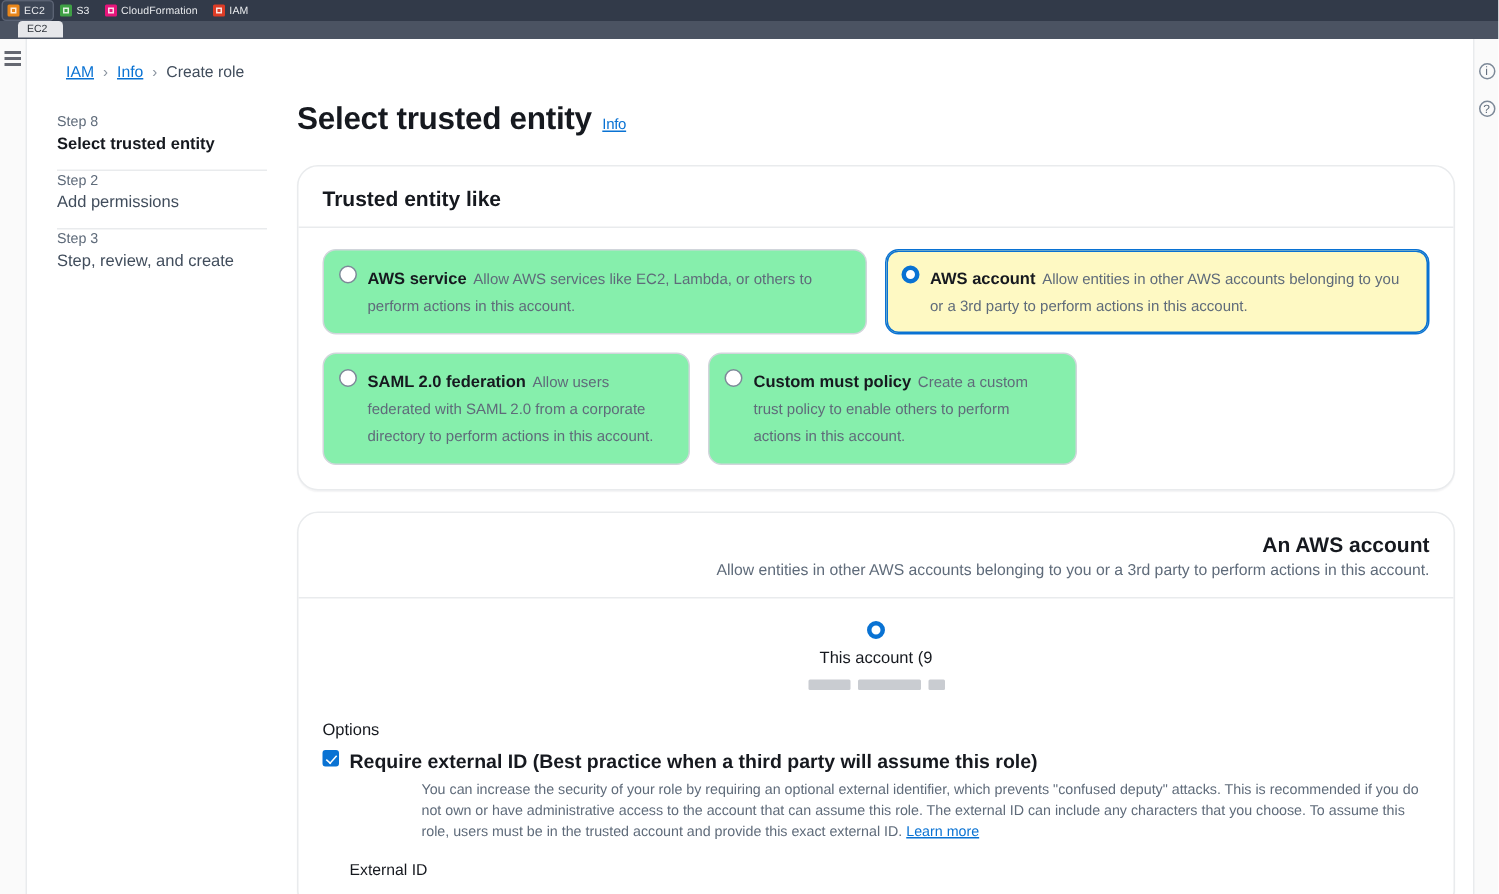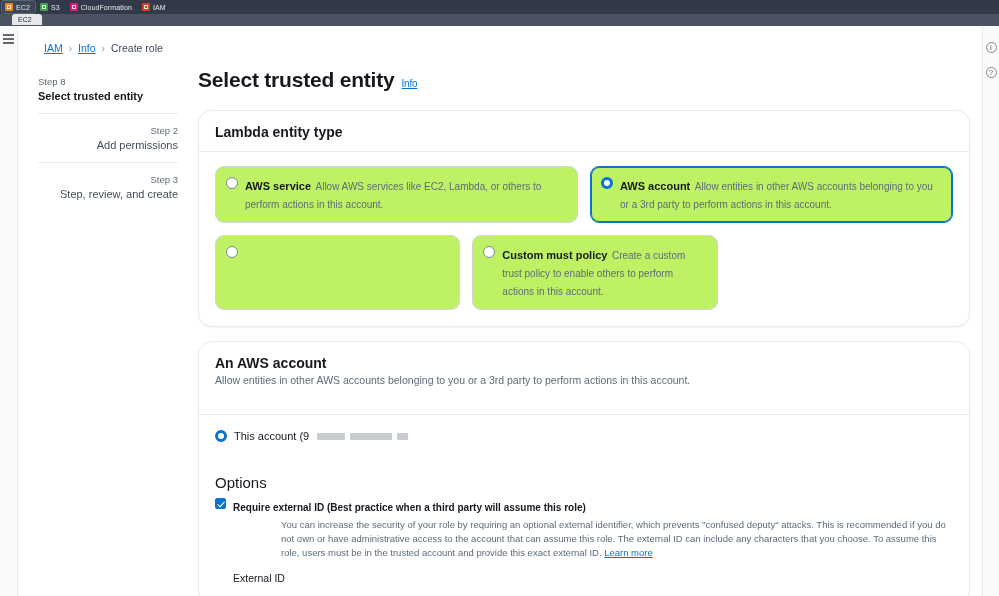--- a/index.html
+++ b/index.html
@@ -109,21 +109,21 @@
   .crumb-sep { color: #8a94a0; font-size: 10px; }
   .crumb-cur { color: #414d5c; }
 
   
   .wizard {
     position: absolute;
     left: 20px; top: 50px;
     width: 140px;
   }
   .step { padding: 0 0 11px 0; }
-  .step + .step { border-top: 1px solid #e9ebed; padding-top: 11px; text-align: right; }
+  .step + .step { border-top: 1px solid #e9ebed; padding-top: 1px; }
   .step-num { font-size: 9.5px; color: #5f6b7a; margin-bottom: 3px; }
   .step-name { font-size: 11px; color: #414d5c; }
   .step.active .step-name { font-weight: bold; color: #16191f; }
 
   
   .main {
     position: absolute;
     left: 180px; top: 42px; right: 12px;
   }
   .page-title {
@@ -139,74 +139,74 @@
     border: 1px solid #e9ebed;
     border-radius: 14px;
     margin-bottom: 14px;
     box-shadow: 0 1px 1px rgba(0,28,36,.05);
   }
   .panel-head {
     padding: 13px 16px 11px;
     border-bottom: 1px solid #e9ebed;
     font-size: 14px; font-weight: bold; color: #16191f;
   }
-  .panel-head.with-desc { padding-bottom: 28px; }
+  .panel-head.with-desc { padding-bottom: 12px; text-align: right; }
   .panel-desc { font-size: 10.5px; font-weight: normal; color: #5f6b7a; margin-top: 3px; }
   .panel-body { padding: 14px 16px 16px; }
 
   
   .tile-row { display: flex; gap: 12px; margin-bottom: 12px; }
   .tile {
     flex: 1 1 0;
     border: 1px solid #d1d5db;
     border-radius: 9px;
-    background: #bef264;
+    background: #86efac;
     padding: 9px 10px 10px;
     display: flex; gap: 7px;
     cursor: pointer;
     min-height: 56px;
   }
   .tile.selected {
     border-color: #0972d3;
-    background: #bef264;
+    background: #fef9c3;
     box-shadow: 0 0 0 1px #0972d3 inset;
   }
   .radio {
     width: 12px; height: 12px; border-radius: 50%;
     border: 1.5px solid #7d8998; background: #fff;
     flex: none; margin-top: 1px; position: relative;
   }
   .radio.on { border-color: #0972d3; border-width: 3.5px; }
   .tile-txt { min-width: 0; }
   .tile-title { font-size: 11px; font-weight: bold; color: #16191f; margin-bottom: 2px; }
   .tile-desc { font-size: 10px; color: #5f6b7a; line-height: 1.33; }
 
   
-  .radio-line { display: flex; align-items: center; gap: 7px; margin-bottom: 5px; font-size: 11px; color: #16191f; cursor: pointer; }
+  .radio-line { display: flex; align-items: center; gap: 7px; margin-bottom: 5px; font-size: 11px; color: #16191f; cursor: pointer; flex-direction: column; }
   .redact {
     display: inline-flex; align-items: center; gap: 5px; margin-left: 1px;
     transform: translateY(1px);
   }
   .redact i { display: block; background: #c9ccd1; height: 7px; border-radius: 1px; }
 
-  .opt-head { font-size: 15px; color: #16191f; margin: 32px 0 6px; }
+  .opt-head { font-size: 11px; color: #16191f; margin: 22px 0 6px; }
   .check-row { display: flex; gap: 7px; align-items: flex-start; }
   .cb {
     width: 11px; height: 11px; border-radius: 2px;
     border: 1.5px solid #7d8998; background: #fff; flex: none; margin-top: 1px;
     cursor: pointer; position: relative;
   }
   .cb.on { background: #0972d3; border-color: #0972d3; }
   .cb.on::after {
     content: ""; position: absolute;
     left: 2.6px; top: .7px; width: 3px; height: 6px;
     border: solid #fff; border-width: 0 1.5px 1.5px 0;
     transform: rotate(42deg);
   }
-  .check-title { font-size: 10px; font-weight: bold; color: #16191f; text-align: right; }
+  .check-title { font-size: 13px; font-weight: bold; color: #16191f; text-align: right; }
   .check-desc {
     font-size: 9.5px; color: #5f6b7a; line-height: 1.45; margin-top: 3px;
     max-width: 728px;
     margin-left: 48px;
   }
   .lnk { color: #0972d3; text-decoration: underline; cursor: pointer; }
 
   .field-label { font-size: 10.5px; color: #16191f; margin: 13px 0 4px; }
 </style>
 </head>
@@ -271,21 +271,21 @@
     </div>
 
     <div class="main">
 
       <div class="page-title">
         <span>Select trusted entity</span>
         <span class="info-link">Info</span>
       </div>
 
       <div class="panel">
-        <div class="panel-head">Lambda entity type</div>
+        <div class="panel-head">Trusted entity like</div>
         <div class="panel-body">
 
           <div class="tile-row">
             <div class="tile">
               <span class="radio"></span>
               <span class="tile-txt">
                 <span class="tile-title">AWS service</span>
                 <span class="tile-desc">Allow AWS services like EC2, Lambda, or others to perform actions in this account.</span>
               </span>
             </div>
@@ -294,20 +294,24 @@
               <span class="tile-txt">
                 <span class="tile-title">AWS account</span>
                 <span class="tile-desc">Allow entities in other AWS accounts belonging to you or a 3rd party to perform actions in this account.</span>
               </span>
             </div>
           </div>
 
           <div class="tile-row" style="margin-bottom:0">
             <div class="tile">
               <span class="radio"></span>
+              <span class="tile-txt">
+                <span class="tile-title">SAML 2.0 federation</span>
+                <span class="tile-desc">Allow users federated with SAML 2.0 from a corporate directory to perform actions in this account.</span>
+              </span>
             </div>
             <div class="tile">
               <span class="radio"></span>
               <span class="tile-txt">
                 <span class="tile-title">Custom must policy</span>
                 <span class="tile-desc">Create a custom trust policy to enable others to perform actions in this account.</span>
               </span>
             </div>
             <div style="flex:1 1 0"></div>
           </div>

